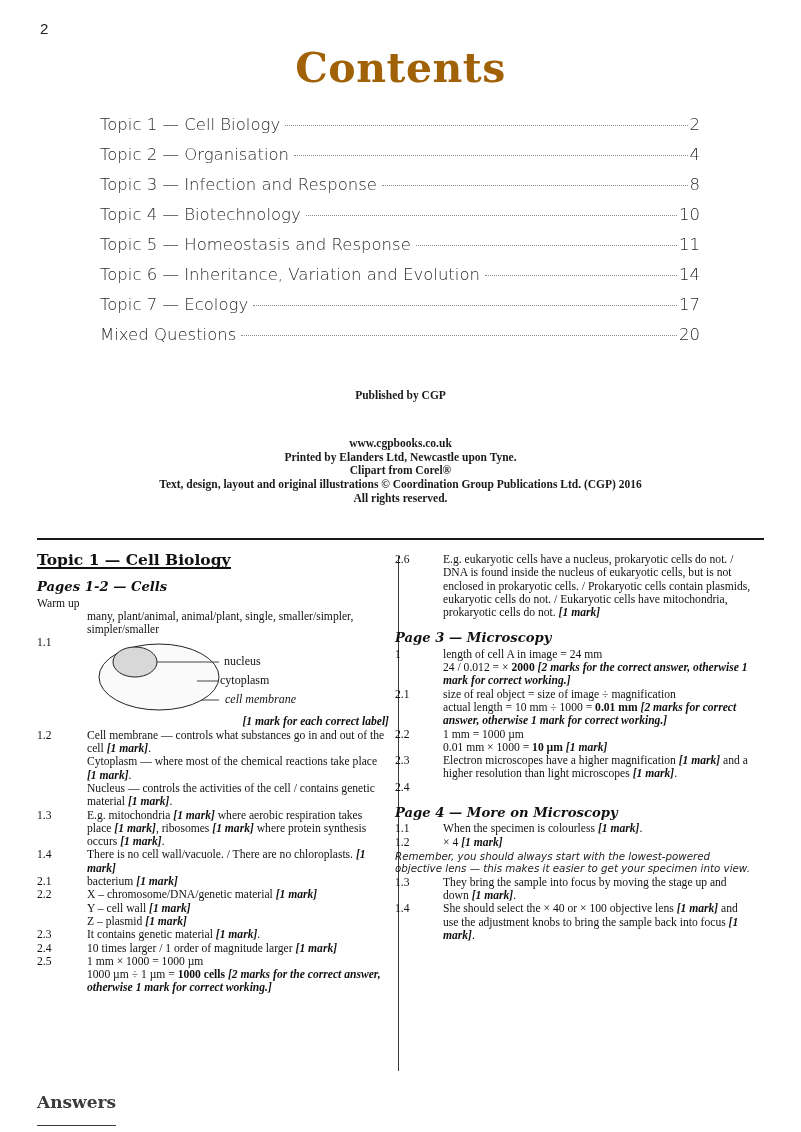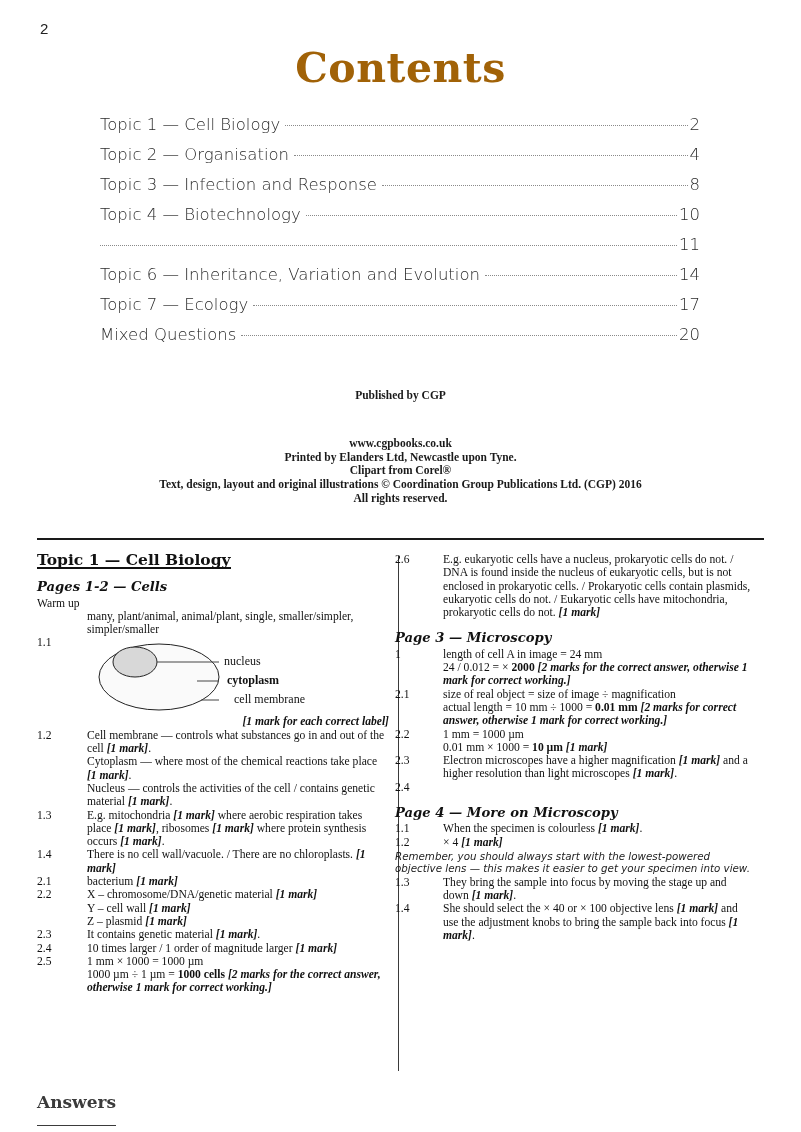--- a/index.html
+++ b/index.html
@@ -235,20 +235,21 @@
     <span class="toc-page">8</span>
   </div>
 
   <div class="toc-row">
     <span class="toc-label">Topic 4 — Biotechnology</span>
     <span class="toc-leader"></span>
     <span class="toc-page">10</span>
   </div>
 
   <div class="toc-row">
+    <span class="toc-label">Topic 5 — Homeostasis and Response</span>
     <span class="toc-leader"></span>
     <span class="toc-page">11</span>
   </div>
 
   <div class="toc-row">
     <span class="toc-label">Topic 6 — Inheritance, Variation and Evolution</span>
     <span class="toc-leader"></span>
     <span class="toc-page">14</span>
   </div>
 
@@ -301,22 +302,22 @@
         <svg width="300" height="78" viewBox="0 0 300 78">
           <ellipse cx="72" cy="40" rx="60" ry="33" fill="#fafafa" stroke="#222" stroke-width="1"></ellipse>
           <ellipse cx="48" cy="25" rx="22" ry="15" fill="#d8d8d8" stroke="#222" stroke-width="1"></ellipse>
           <g stroke="#444" stroke-width="1">
             <line x1="70" y1="25" x2="132" y2="25"></line>
             <line x1="110" y1="44" x2="132" y2="44"></line>
             <line x1="114" y1="63" x2="132" y2="63"></line>
           </g>
         </svg>
         <span class="diag-label" style="left:137px; top:18px;">nucleus</span>
-        <span class="diag-label" style="left:140px; top:37px;font-weight:bold;">cytoplasm</span>
-        <span class="diag-label" style="left:147px; top:56px;">cell membrane</span>
+        <span class="diag-label" style="left:133px; top:37px;">cytoplasm</span>
+        <span class="diag-label" style="left:138px; top:56px;font-style:italic;">cell membrane</span>
       </div>
       <p class="right-mark">[1 mark for each correct label]</p>
     </div>
   </div>
 
   
   <div class="ans">
     <span class="ans-num">1.2</span>
     <div class="ans-body">
       <p><span>Cell membrane — controls what substances go in and out of the cell </span><span class="mark">[1 mark]</span><span>.</span></p>

